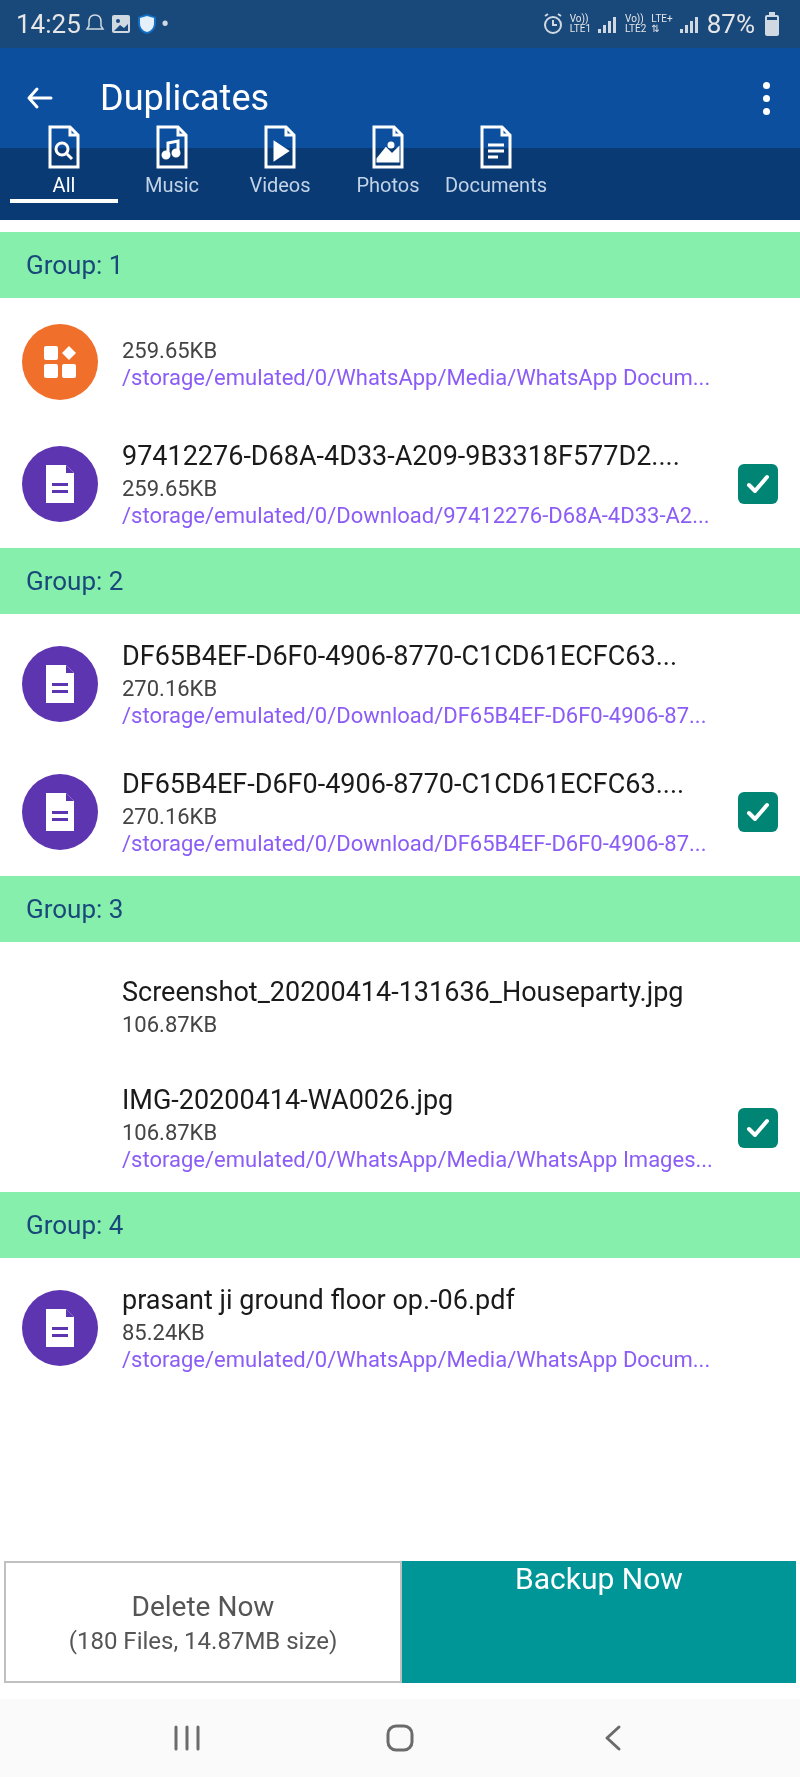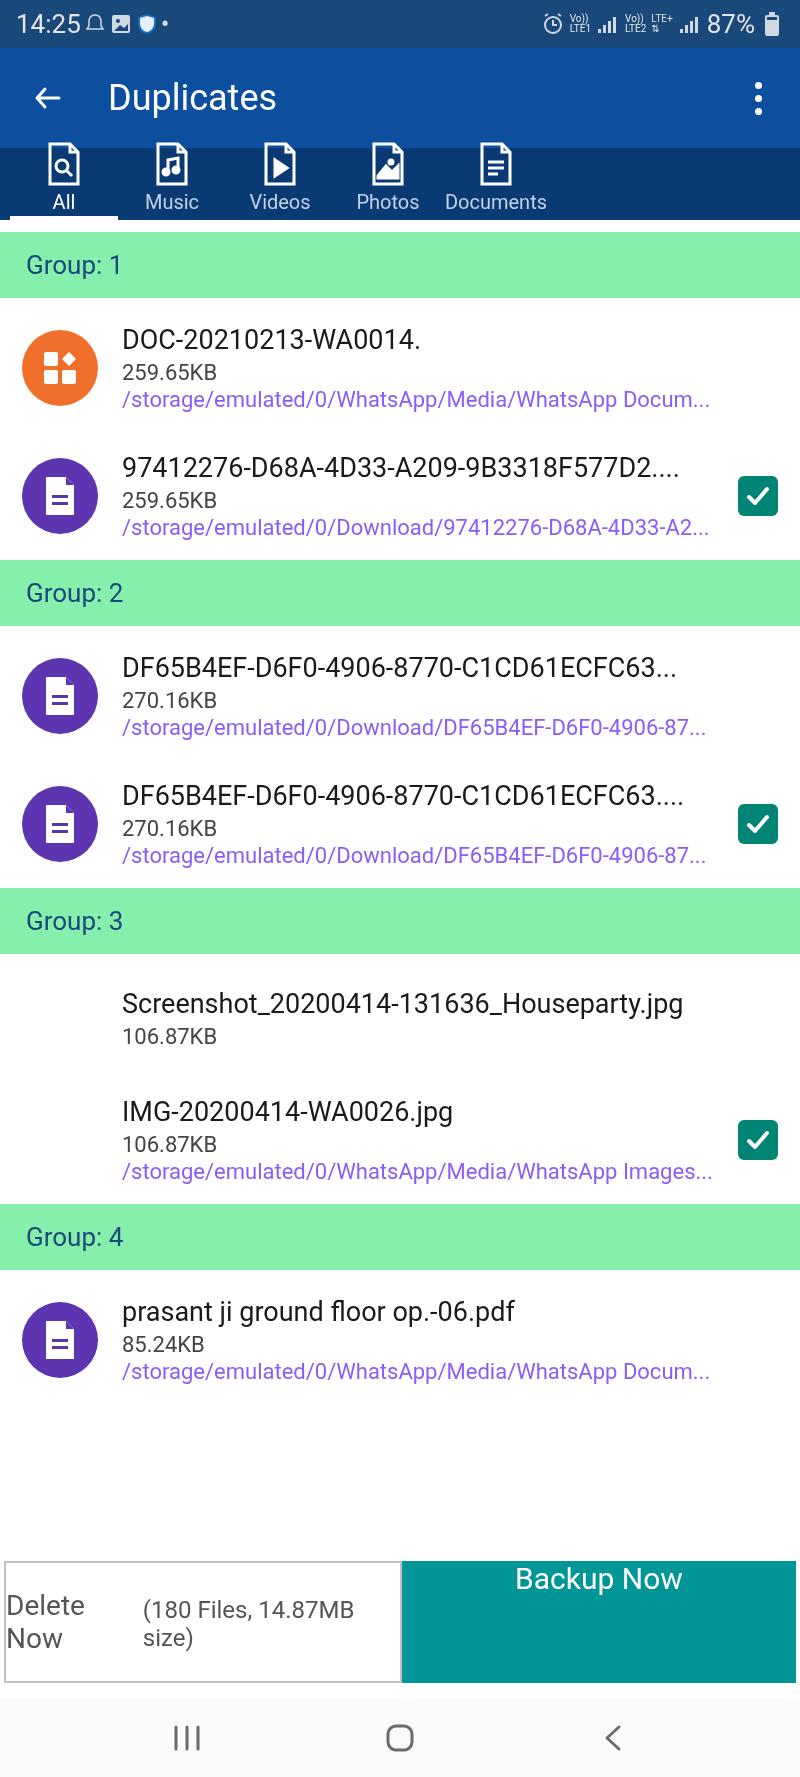--- a/index.html
+++ b/index.html
@@ -6,28 +6,28 @@
   body { width: 800px; height: 1777px; background: #ffffff; overflow: hidden; position: relative; }
 
   
   .status-bar { height: 48px; background: #19487a; display: flex; align-items: center; justify-content: space-between; padding: 0 16px; color: #e6e6e6; }
   .status-left { display: flex; align-items: center; gap: 2px; font-size: 26px; }
   .status-right { display: flex; align-items: center; gap: 5px; font-size: 26px; justify-content: space-between; }
   .status-icon { width: 24px; height: 24px; display: inline-flex; align-items: center; justify-content: center; }
   .mini-txt { font-size: 10px; line-height: 10px; }
 
   
-  .app-bar { height: 100px; background: #0c4f9e; display: flex; align-items: center; padding: 0 28px; color: #fff; }
+  .app-bar { height: 100px; background: #0c4f9e; display: flex; align-items: center; padding: 0 20px; color: #fff; }
   .back-arrow { width: 40px; height: 40px; display: flex; align-items: center; justify-content: center; margin-right: 40px; }
   .app-title { font-size: 36px; font-weight: 400; }
   .menu-dots { margin-left: auto; display: flex; flex-direction: column; gap: 6px; padding: 10px; }
   .menu-dots span { width: 7px; height: 7px; background: #fff; border-radius: 50%; }
 
   
-  .tabs { height: 72px; background: #0a3a74; display: flex; align-items: flex-end; padding: 0 10px; }
+  .tabs { height: 72px; background: #0a3a74; display: flex; align-items: flex-end; padding: 17px 10px; }
   .tab { width: 108px; display: flex; flex-direction: column; align-items: center; color: #c2d3e6; padding-bottom: 6px; position: relative; }
   .tab.active { color: #fff; }
   .tab.active::after { content:""; position: absolute; bottom: 0; left: 0; right: 0; height: 4px; background: #fff; }
   .tab-icon { width: 48px; height: 48px; display:flex; align-items:center; justify-content:center;}
   .tab-label { font-size: 20px; margin-top: 2px; }
 
   
   .group-header { height: 66px; background: #86efac; display: flex; align-items: center; padding-left: 26px; color: #19487a; font-size: 26px; }
 
   
@@ -38,21 +38,21 @@
   .file-icon.purple { background: #5e35b1; }
   .file-icon.blank { background: transparent; }
   .file-text { flex: 1; min-width: 0; }
   .file-name { font-size: 27px; color: #1a1a1a; white-space: nowrap; overflow: hidden; text-overflow: ellipsis; padding-right:8px; }
   .file-size { font-size: 22px; color: #444; margin-top: 4px; }
   .file-path { font-size: 22px; color: #8b5cf6; white-space: nowrap; overflow: hidden; text-overflow: ellipsis; margin-top: 2px; padding-right:8px;}
   .checkbox { width: 40px; height: 40px; border-radius: 6px; background: #008574; display:flex; align-items:center; justify-content:center; flex-shrink:0; margin-left: 6px; }
 
   
   .bottom-bar { position: absolute; left: 4px; right: 4px; bottom: 94px; height: 122px; display: flex; }
-  .btn-delete { flex: 1; border: 2px solid #c0c0c0; background: #fff; display: flex; flex-direction: row; align-items:center; justify-content:center; color:#555; }
+  .btn-delete { flex: 1; border: 2px solid #c0c0c0; background: #fff; display: flex; flex-direction: column; align-items:center; justify-content:center; color:#555; }
   .btn-delete .t1 { font-size: 28px; }
   .btn-delete .t2 { font-size: 24px; margin-top:4px; }
   .btn-backup { flex: 1; background: #009698; color: #fff; display:flex; justify-content:center; font-size: 30px; }
 
   
   .nav-bar { position: absolute; left:0; right:0; bottom:0; height: 78px; background: #fafafa; display:flex; align-items:center; justify-content: space-around; padding: 0 80px;}
   .nav-icon { width: 40px; height: 40px; display:flex; align-items:center; justify-content:center; }
 
   
   .content { position: absolute; top: 232px; left:0; right:0; bottom: 220px; overflow: hidden; }
@@ -209,21 +209,20 @@
   <div class="file-row first-in-group">
     <div class="file-icon orange">
       <svg width="40" height="40" viewBox="0 0 40 40" fill="#fff">
           <rect x="4" y="4" width="14" height="14" rx="2"></rect>
           <rect x="22" y="22" width="14" height="14" rx="2"></rect>
           <rect x="4" y="22" width="14" height="14" rx="2"></rect>
           <path d="M29 4 L36 11 L29 18 L22 11 Z"></path>
         </svg>
     </div>
     <div class="file-text">
-      <div class="file-name">DOC-20210213-WA0014.</div>
       <div class="file-size">259.65KB</div>
       <div class="file-path">/storage/emulated/0/WhatsApp/Media/WhatsApp Docum...</div>
     </div>
   </div>
   <div class="file-row">
     <div class="file-icon purple">
       <svg width="36" height="42" viewBox="0 0 36 42" fill="#fff">
           <path d="M4 2 H24 L32 10 V40 H4 Z"></path>
           <path d="M24 2 V10 H32" fill="#5e35b1"></path>
           <rect x="10" y="20" width="16" height="3" fill="#5e35b1"></rect>

